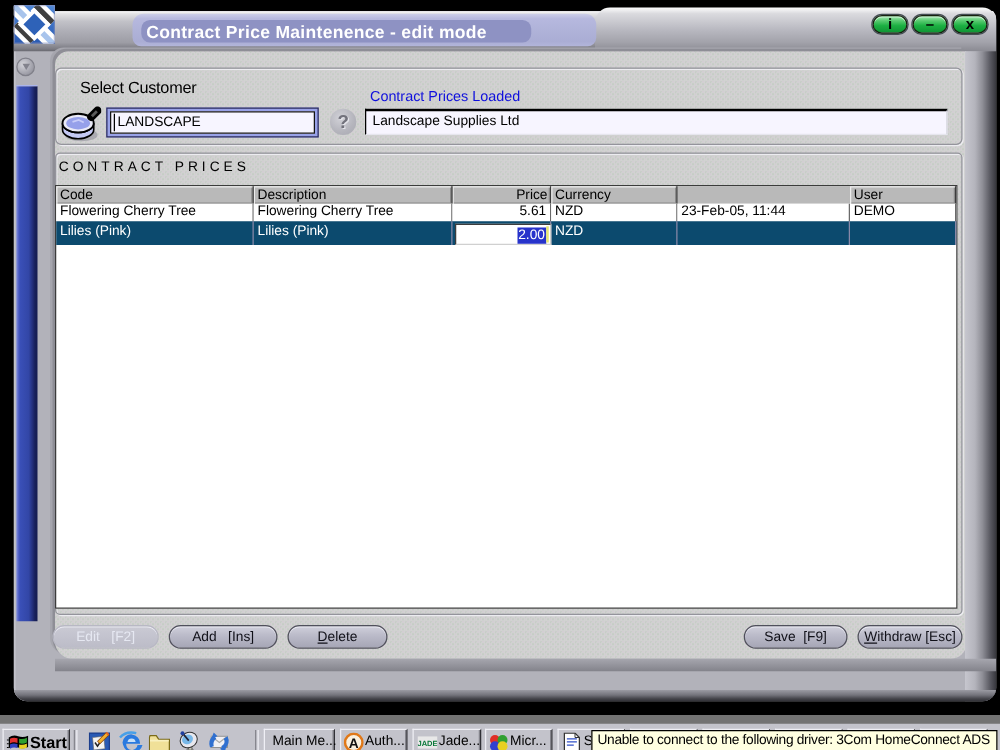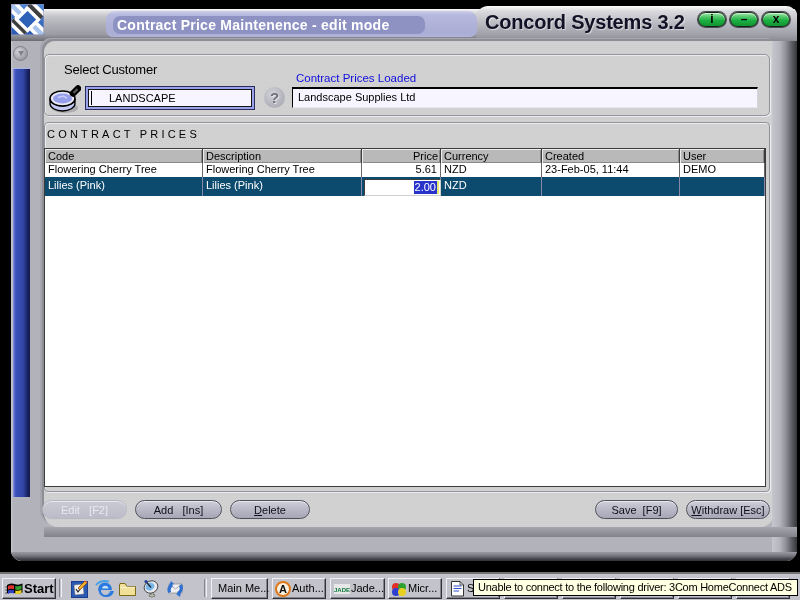--- a/index.html
+++ b/index.html
@@ -62,21 +62,21 @@
 #winbot { left:0; top:547px; width:786px; height:9px; border-radius:0 0 11px 11px;
   background:linear-gradient(to bottom,#9a9aa2 0,#74747c 4px,#44444a 7px,#303036 9px); }
 
 
 #panel1 { left:33px; top:49px; width:726px; height:62px; border-radius:5px;
   border:1px solid #94949c; box-shadow:inset 1px 1px 0 #ececf0, 1px 1px 0 #ececf0; }
 #selcust { left:53px; top:57px; font-size:13px; letter-spacing:-0.2px; font-weight:normal; color:#000; }
 #input1o { left:74px; top:81px; width:170px; height:24px; border:1px solid #2c2c5c;
   background:#99a2e8; }
 #input1i { left:77px; top:84px; width:164px; height:18px; background:#f7f5ff;
-  border:1px solid #141414; font-size:11px; line-height:16px; color:#000; padding-left:20px; }
+  border:1px solid #141414; font-size:11px; line-height:16px; color:#000; padding-left:5px; }
 #caret1 { left:80px; top:86px; width:1px; height:14px; background:#000; }
 #qmark { left:253px; top:82px; width:21px; height:21px; border-radius:50%;
   background:radial-gradient(circle at 40% 35%,#d2d2d8,#b4b4bc 60%,#a8a8b2);
   color:#72727c; font-size:15px; font-weight:bold; text-align:center; line-height:21px;
   text-shadow:1px 1px 0 #e4e4ea; }
 #cploaded { left:285px; top:67px; font-size:11.5px; color:#0f0fdd; }
 #input2 { left:281px; top:82px; width:466px; height:21px; background:#f7f5ff;
   border-top:2px solid #000; border-left:1px solid #000; border-right:1px solid #d4d4dc;
   border-bottom:1px solid #e6e6ee; font-size:11px; line-height:17px; padding-left:5px; }
 
@@ -107,21 +107,21 @@
 
 
 .pill { top:495px; height:19px; border-radius:9.5px; font-size:11px; text-align:center;
   line-height:18px; color:#101018;
   background:linear-gradient(to bottom,#d0d0dc 0,#bcbcca 40%,#a6a6b6 100%);
   border:1px solid #50505c; box-shadow:inset 0 1px 0 #e8e8f0; }
 #btnedit { left:31px; width:85px; color:#e6e8f2; border:1px solid #b8b8c4;
   background:linear-gradient(to bottom,#cacad4 0,#bcbcc8 100%); }
 
 #taskbar { left:0; top:572px; width:800px; height:28px; background:#c3c3cb;
-  border-top:2px solid #737373; }
+  border-top:7px solid #737373; }
 #startbtn { left:2px; top:4px; width:54px; height:21px; background:#c3c3cb;
   border-top:1px solid #efeff5; border-left:1px solid #efeff5;
   border-right:1px solid #303036; border-bottom:1px solid #303036;
   box-shadow:inset -1px -1px 0 #84848c; }
 #startbtn span { position:absolute; left:21px; top:2px; font-size:13px; font-weight:bold; }
 .tbtn { top:4px; height:21px; background:#c3c3cb;
   border-top:1px solid #efeff5; border-left:1px solid #efeff5;
   border-right:1px solid #303036; border-bottom:1px solid #303036;
   box-shadow:inset -1px -1px 0 #84848c; font-size:11px; color:#000; }
 .tbtn span { position:absolute; top:3px; white-space:nowrap; }
@@ -132,21 +132,20 @@
   z-index:5; white-space:nowrap; overflow:hidden; }
 </style>
 </head>
 <body>
 <div id="page">
   <div class="abs" id="win">
     <div class="abs" id="topbar"></div>
     <div class="abs" id="concordtab"></div>
     <div class="abs" id="titletab"></div>
     <div class="abs" id="titleinner">Contract Price Maintenence - edit mode</div>
-    <div class="abs" id="concordtxt">Concord Systems 3.2</div>
     <div class="abs gbtn" style="left:687px;">i</div>
     <div class="abs gbtn" style="left:719px;">–</div>
     <div class="abs gbtn" style="left:751px;">x</div>
     <div class="abs" id="content"></div>
     <div class="abs" id="rframe"></div>
     <div class="abs" id="circbtn"></div>
     <div class="abs" id="bluebar"></div>
 
     <div class="abs" id="panel1"></div>
     <div class="abs" id="selcust">Select Customer</div>
@@ -167,21 +166,20 @@
     <div class="abs" id="input2">Landscape Supplies Ltd</div>
 
     <div class="abs" id="panel2"></div>
     <div class="abs" id="cprices">CONTRACT PRICES</div>
     <div class="abs" id="tbl">
       <div class="hrow"></div>
       <div class="hcell" style="left:0;width:158px;">Code</div>
       <div class="hcell" style="left:158px;width:159px;">Description</div>
       <div class="hcell" style="left:317px;width:79px;text-align:right;padding-right:2px;">Price</div>
       <div class="hcell" style="left:396px;width:101px;">Currency</div>
-      <div class="hcell" style="left:497px;width:138px;">Created</div>
       <div class="hcell" style="left:635px;width:85px;">User</div>
       <div class="r1cell" style="left:0;width:158px;">Flowering Cherry Tree</div>
       <div class="r1cell" style="left:158px;width:159px;">Flowering Cherry Tree</div>
       <div class="r1cell" style="left:317px;width:79px;text-align:right;padding-right:3px;">5.61</div>
       <div class="r1cell" style="left:396px;width:101px;">NZD</div>
       <div class="r1cell" style="left:497px;width:138px;">23-Feb-05, 11:44</div>
       <div class="r1cell" style="left:635px;width:85px;">DEMO</div>
       <div id="row2">
         <div class="r2cell" style="left:0;width:158px;">Lilies (Pink)</div>
         <div class="r2cell" style="left:158px;width:159px;">Lilies (Pink)</div>

